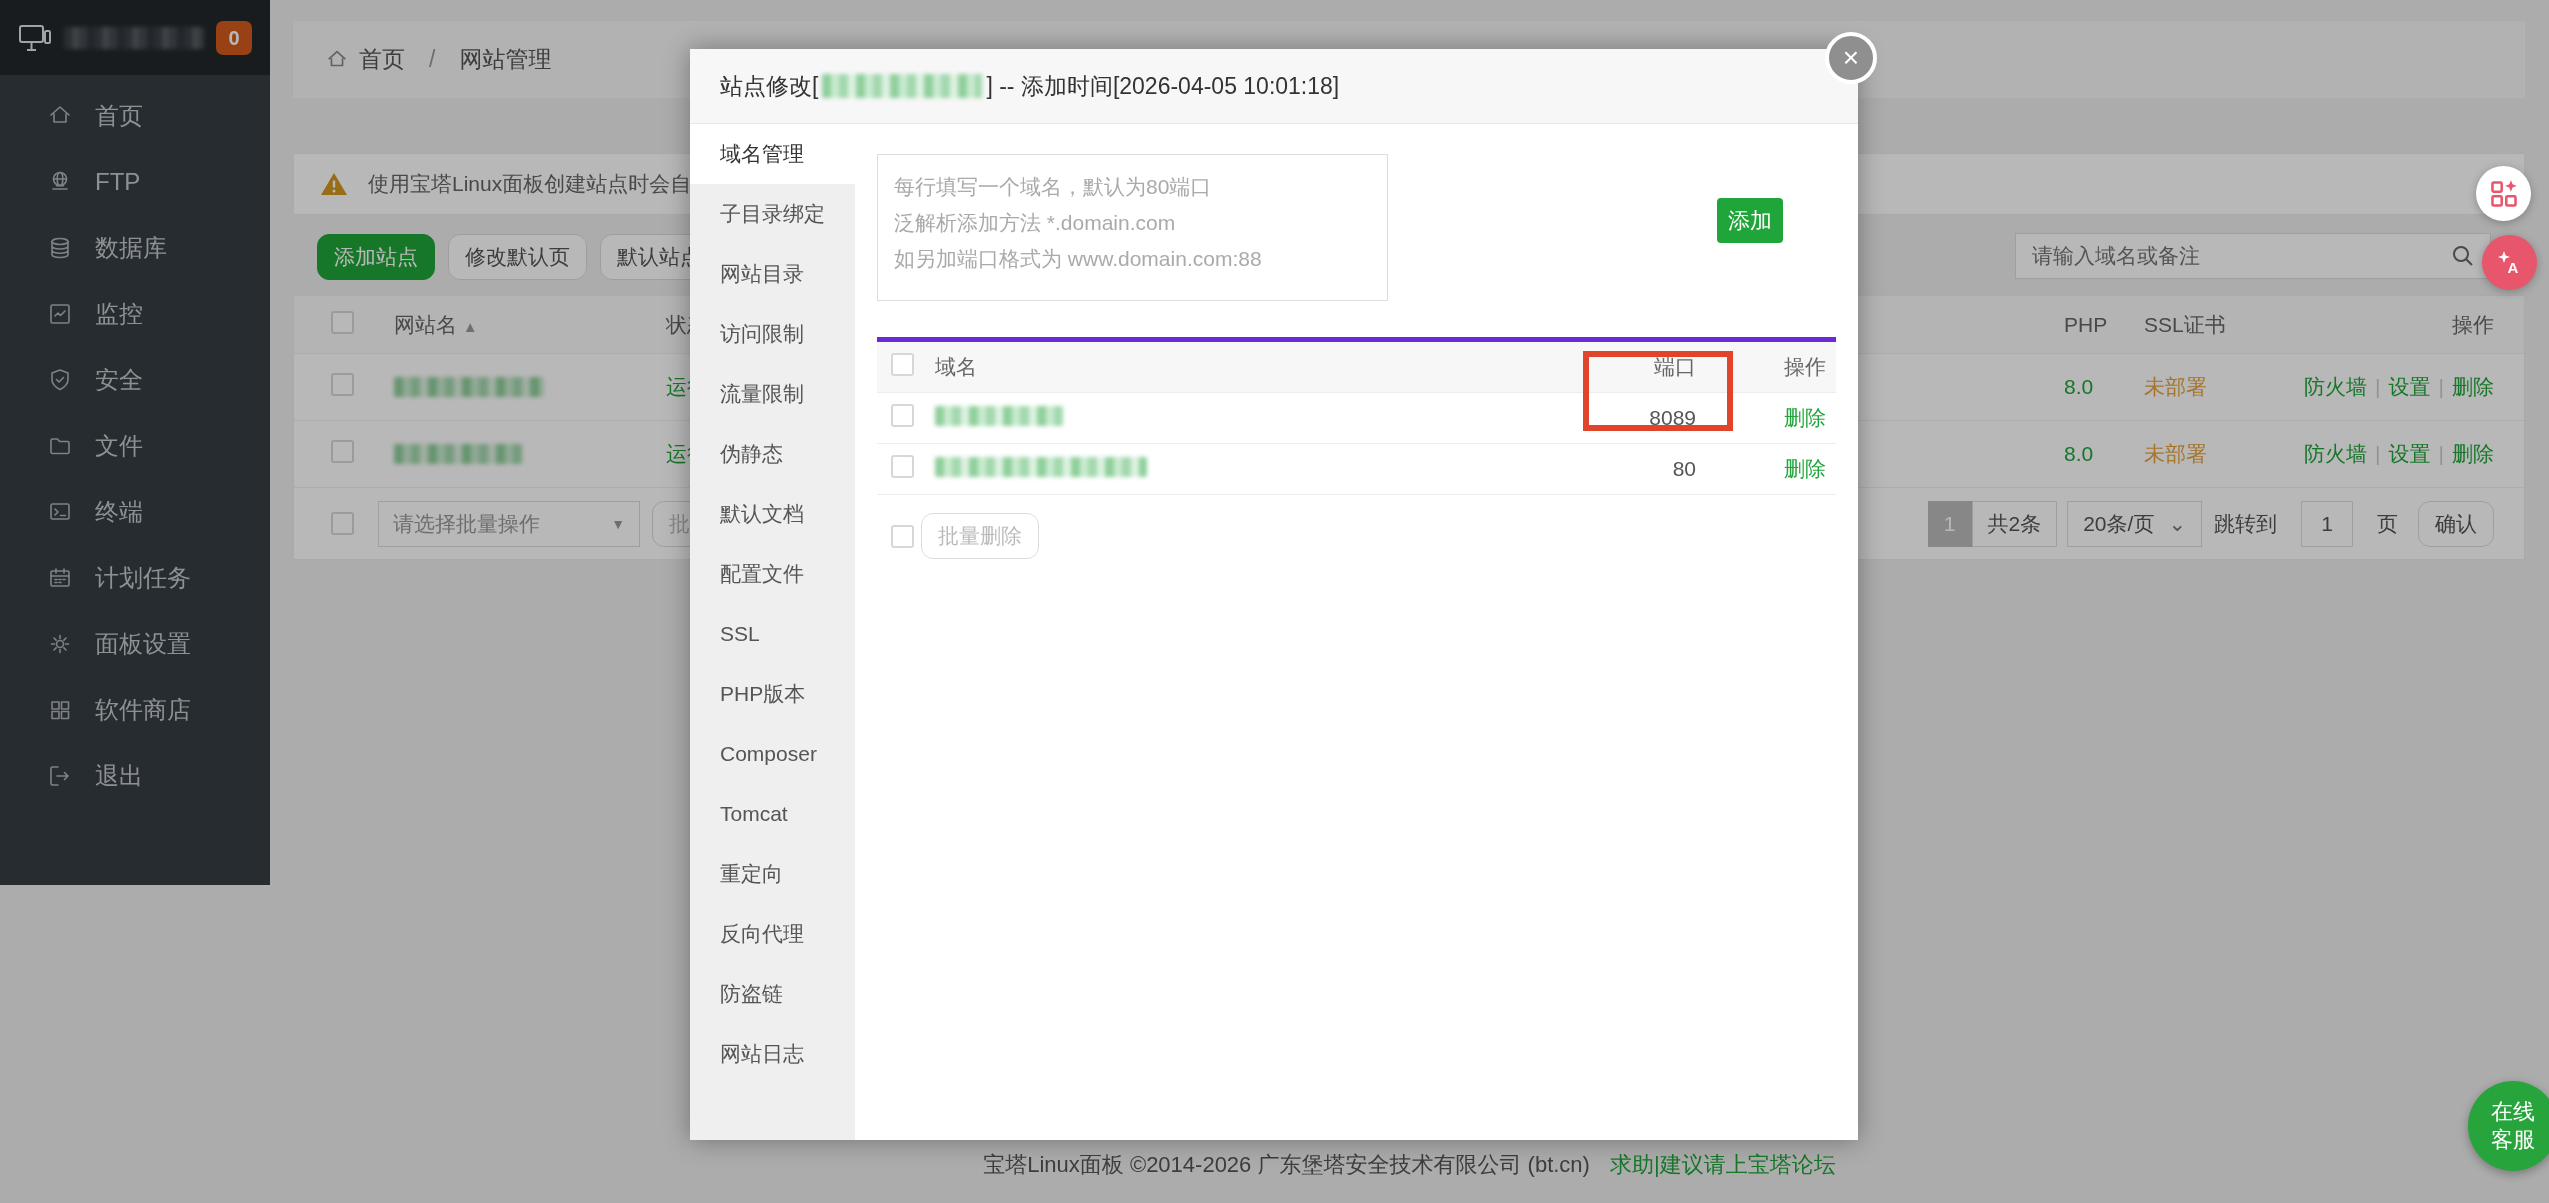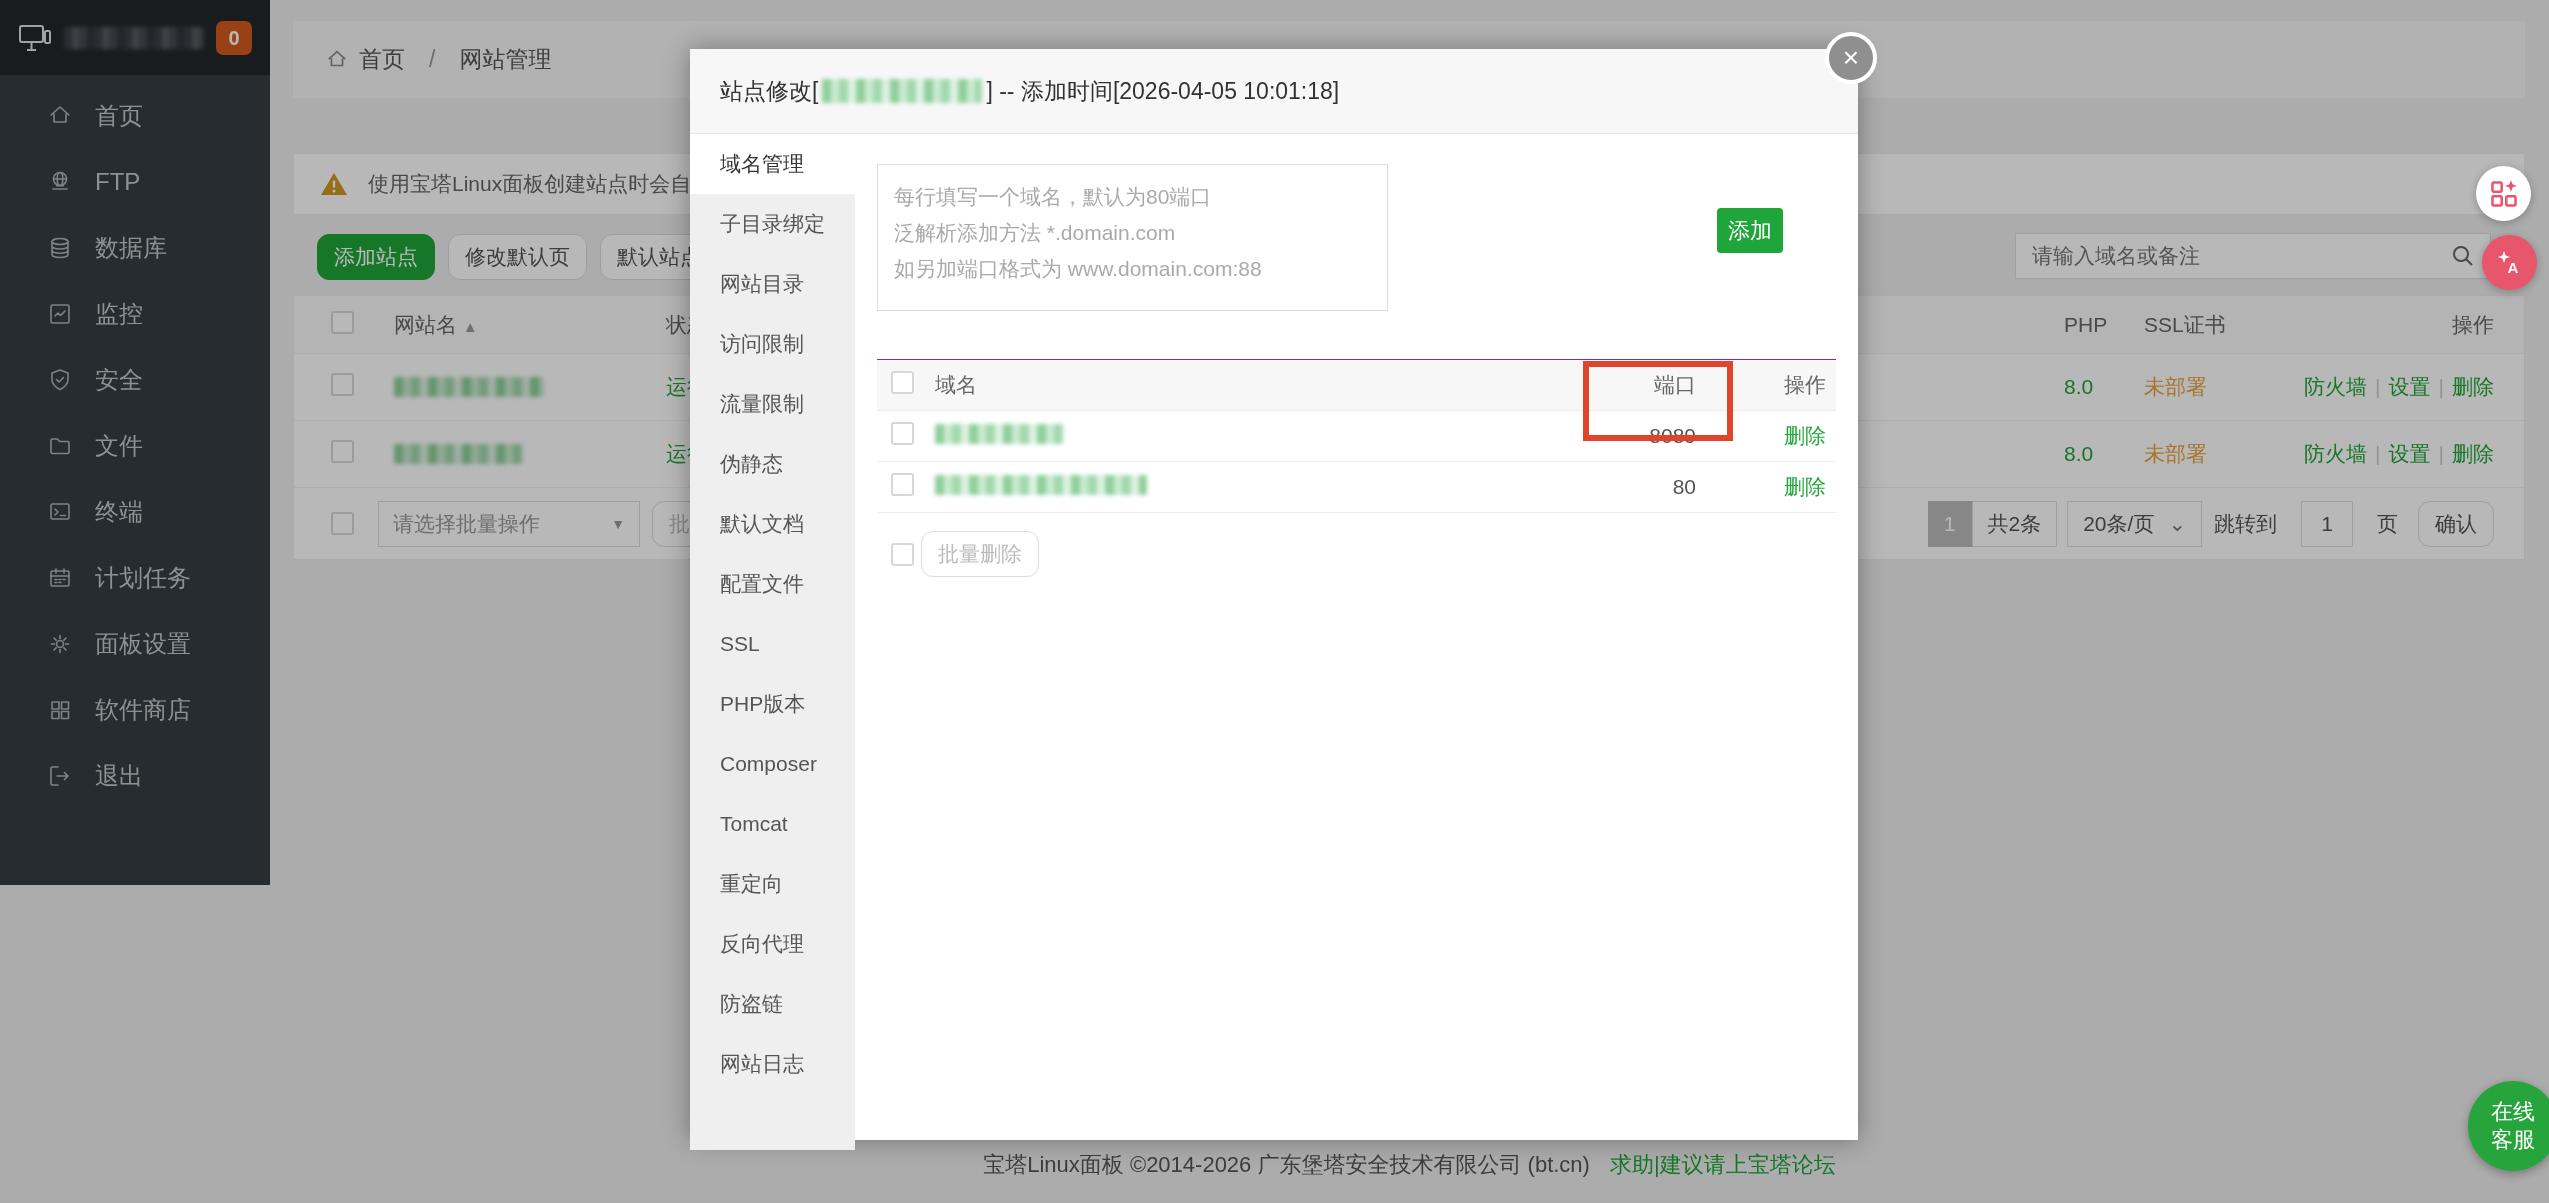--- a/index.html
+++ b/index.html
@@ -45,35 +45,35 @@
   .pag .pg{height:46px;display:inline-flex;align-items:center;padding:0 15px;border:1px solid #ddd;box-sizing:border-box;background:#fff;}
   .pag .cur{background:#bbb;border-color:#bbb;color:#fff;}
   .pag .txt{border:0;background:transparent;margin:0 12px;}
   .pag input{width:52px;height:46px;border:1px solid #ddd;text-align:center;font-size:21px;color:#555;box-sizing:border-box;margin:0 12px;font-family:inherit;background:#fff;}
   .footer{position:absolute;left:270px;right:0;top:1150px;text-align:center;font-size:22px;color:#555;}
   .footer .fgreen{color:#20a53a;margin-left:14px;cursor:pointer;}
   
   .overlay{position:absolute;inset:0;background:rgba(0,0,0,0.28);z-index:40;}
   .modal{position:absolute;left:690px;top:49px;width:1168px;height:1091px;background:#fff;z-index:50;
          box-shadow:0 0 24px rgba(0,0,0,.35);}
-  .m-head{height:85px;background:#f7f7f7;border-bottom:1px solid #e8e8e8;display:flex;align-items:center;
+  .m-head{height:75px;background:#f7f7f7;border-bottom:1px solid #e8e8e8;display:flex;align-items:center;
           padding-left:30px;font-size:23px;color:#333;box-sizing:border-box;}
   .m-close{position:absolute;right:-19px;top:-17px;width:44px;height:44px;border-radius:50%;background:#8f8f8f;
           border:4px solid #fff;color:#fff;font-size:28px;display:flex;align-items:center;justify-content:center;cursor:pointer;z-index:5;}
   .m-body{display:flex;height:1016px;}
   .m-tabs{width:165px;background:#efefef;flex-shrink:0;}
   .dtab{height:60px;line-height:60px;padding-left:30px;font-size:21px;color:#555;cursor:pointer;}
   .dtab.active{background:#fff;color:#333;}
   .m-content{flex:1;position:relative;padding-top:30px;box-sizing:border-box;}
   .dom-textarea{display:block;margin-left:22px;width:511px;height:147px;border:1px solid #ddd;box-sizing:border-box;
           resize:none;padding:14px 16px;font-size:21px;line-height:36px;color:#555;font-family:inherit;outline:none;}
   .dom-textarea::placeholder{color:#aaa;}
   .m-add{position:absolute;left:862px;top:74px;width:66px;height:45px;background:#20a53a;color:#fff;border:0;
           border-radius:4px;font-size:22px;cursor:pointer;font-family:inherit;text-align:center;}
-  .m-table{margin:48px 22px 0 22px;border-top:1px solid #6d28d9;}
+  .m-table{margin:36px 22px 0 22px;border-top:5px solid #6d28d9;}
   .mrow{display:flex;align-items:center;height:50px;border-bottom:1px solid #ededed;font-size:21px;color:#555;}
   .mrow.head{background:#f7f7f7;color:#666;}
   .mc-cb{width:58px;padding-left:14px;box-sizing:border-box;}
   .mc-dom{flex:1;}
   .mc-port{width:160px;text-align:right;padding-right:40px;box-sizing:border-box;}
   .mc-act{width:100px;text-align:right;padding-right:10px;box-sizing:border-box;}
   .m-batch{display:flex;align-items:center;gap:7px;margin:18px 0 0 36px;}
   .btn.disabled{color:#bbb;cursor:default;}
   .red-annot{position:absolute;left:728px;top:227px;width:150px;height:80px;border:6px solid #e0442a;box-sizing:border-box;pointer-events:none;z-index:4;}
   

